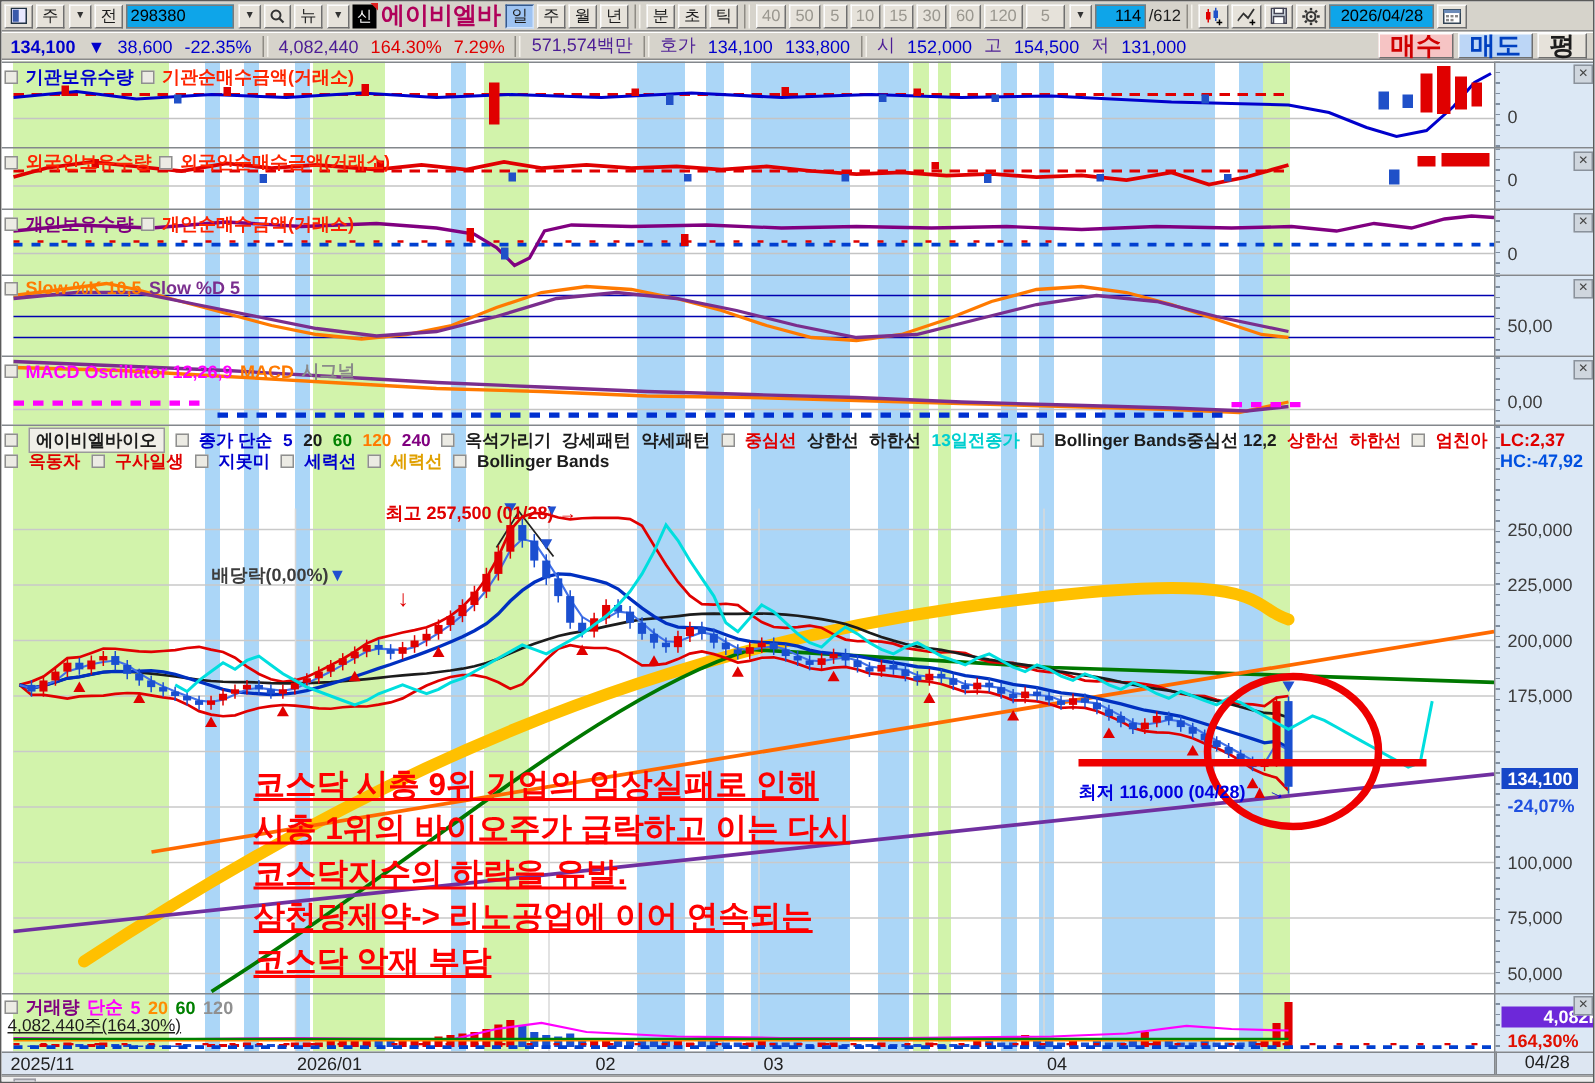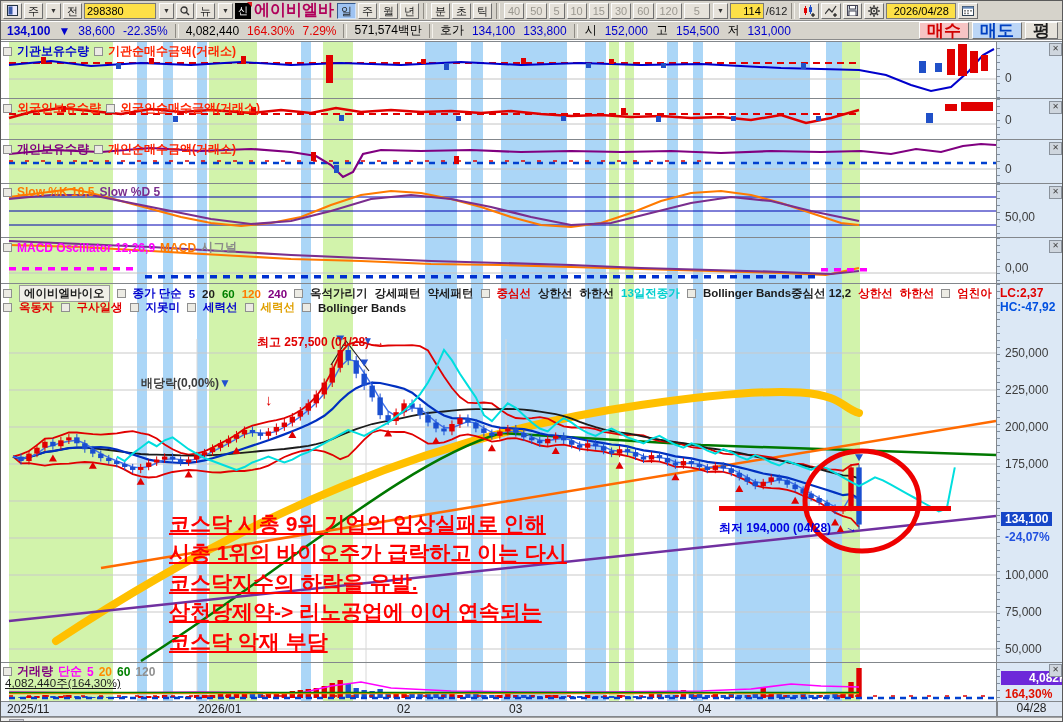--- a/index.html
+++ b/index.html
@@ -5,32 +5,32 @@
   html,body{margin:0;padding:0;background:#9aa0a8;}
   #app{position:relative;width:1063px;height:722px;background:#ffffff;font-family:"Liberation Sans",sans-serif;
        border:1px solid #5a5a5a;box-sizing:border-box;overflow:hidden;-webkit-user-select:none;}
   
   #toolbar{position:absolute;left:0;top:0;width:1063px;height:20px;background:#d6d3cb;border-bottom:1px solid #8a8a8a;
            display:flex;align-items:center;gap:2px;padding:0 2px;box-sizing:border-box;}
   .tbtn{height:16px;min-width:16px;padding:0 3px;background:#e6e2da;border:1px solid;border-color:#fcfcfc #6f6f6f #6f6f6f #fcfcfc;
         font-size:11px;line-height:14px;color:#1c1c1c;display:inline-flex;align-items:center;justify-content:center;box-sizing:border-box;}
   .tbtn.active{background:#9ec3f2;border-color:#35598c #cfe2fa #cfe2fa #35598c;}
   .tbtn.dim{color:#9a978f;}
-  .combo{height:16px;background:#fde047;border:1px solid #7a7a7a;display:inline-flex;align-items:center;font-size:11px;
+  .combo{height:16px;background:#0ea5e9;border:1px solid #7a7a7a;display:inline-flex;align-items:center;font-size:11px;
          padding:0 2px;box-sizing:border-box;}
   .dda{width:13px;height:14px;background:#e6e2da;border:1px solid;border-color:#fcfcfc #6f6f6f #6f6f6f #fcfcfc;font-size:7px;
        display:inline-flex;align-items:center;justify-content:center;color:#333;margin-left:1px;}
   .vsep{width:2px;height:16px;border-left:1px solid #8e8b84;border-right:1px solid #f4f2ec;margin:0 2px;}
   .blackbox{width:16px;height:16px;background:#000;color:#fff;font-size:10px;display:inline-flex;align-items:center;justify-content:center;position:relative;}
   .blackbox i{position:absolute;right:-1px;top:-1px;width:0;height:0;border-left:5px solid transparent;border-top:5px solid #e02020;}
   .stockname{font-size:16px;color:#b0005a;font-weight:bold;margin:0 1px;white-space:nowrap;}
   
   #infobar{position:absolute;left:0;top:21px;width:1063px;height:18px;background:#d6d3cb;border-bottom:1px solid #8a8a8a;
            display:flex;align-items:center;font-size:12px;color:#1c1c1c;padding:0 6px;box-sizing:border-box;white-space:nowrap;}
-  .blue{color:#0000cc;} .red{color:#e00000;} .dark{color:#000000;}
+  .blue{color:#0000cc;} .red{color:#e00000;} .dark{color:#4c1d95;}
   .ibgap{margin-left:8px;} .ibsep{width:2px;height:14px;border-left:1px solid #8e8b84;border-right:1px solid #f4f2ec;margin:0 7px;}
   .trade-btn{height:15px;padding:0 7px;font-size:17px;font-weight:bold;border:1px solid;border-color:#fcfcfc #6f6f6f #6f6f6f #fcfcfc;
              display:inline-flex;align-items:center;margin-left:3px;}
   
   .plot{position:absolute;left:0;width:995px;background-color:#fff;overflow:hidden;}
   .sb{background-image:linear-gradient(90deg,
       transparent 0px,transparent 8px,#d2f3ab 8px,#d2f3ab 112px,
       transparent 112px,transparent 136px,#abd6f7 136px,#abd6f7 146px,
       transparent 146px,transparent 162px,#abd6f7 162px,#abd6f7 172px,
       transparent 172px,transparent 196px,#abd6f7 196px,#abd6f7 206px,
@@ -706,21 +706,21 @@
           <path d="M830.0566037735849 242.5346 L838.0566037735849 242.5346 L834.0566037735849 235.5346 Z" fill="#e00000"></path>
           <path d="M335.2264150943396 52.56448 L343.2264150943396 52.56448 L339.2264150943396 59.56448 Z" fill="#2050d0"></path>
           <path d="M359.1698113207547 76.52864 L367.1698113207547 76.52864 L363.1698113207547 83.52864 Z" fill="#2050d0"></path>
           <path d="M854 171.33684800000003 L862 171.33684800000003 L858 178.33684800000003 Z" fill="#2050d0"></path>
         </g>
     </svg>
     <div class="anno" style="left:256px;top:51px;color:#e00000;"><span>최고 257,500 (01/28)</span> <span>→</span></div>
     <div class="anno" style="left:362px;top:52px;color:#2050d0;font-size:10px;">▼</div>
     <div class="anno" style="left:140px;top:92px;color:#3c3c3c;"><span>배당락(0,00%)</span><span style="color:#2050d0;">▼</span></div>
     <div class="anno" style="left:264px;top:108px;color:#e00000;font-size:15px;">↓</div>
-    <div class="anno" style="left:718px;top:237px;color:#0000e0;"><span>최저 194,000 (04/28)</span> <span style="color:#e00000;">▲</span><span style="display:inline-block;transform:rotate(25deg);">→</span></div>
+    <div class="anno" style="left:718px;top:237px;color:#0000e0;"><span>최저 116,000 (04/28)</span> <span style="color:#e00000;">▲</span><span style="display:inline-block;transform:rotate(25deg);">→</span></div>
     <div id="memo">
       <div>코스닥 시총 9위 기업의 임상실패로 인해</div>
       <div>시총 1위의 바이오주가 급락하고 이는 다시</div>
       <div>코스닥지수의 하락을 유발.</div>
       <div>삼천당제약-&gt; 리노공업에 이어 연속되는</div>
       <div>코스닥 악재 부담</div>
     </div>
   </div>
 
   <div class="plot sb" style="top:661px;height:39px;">

